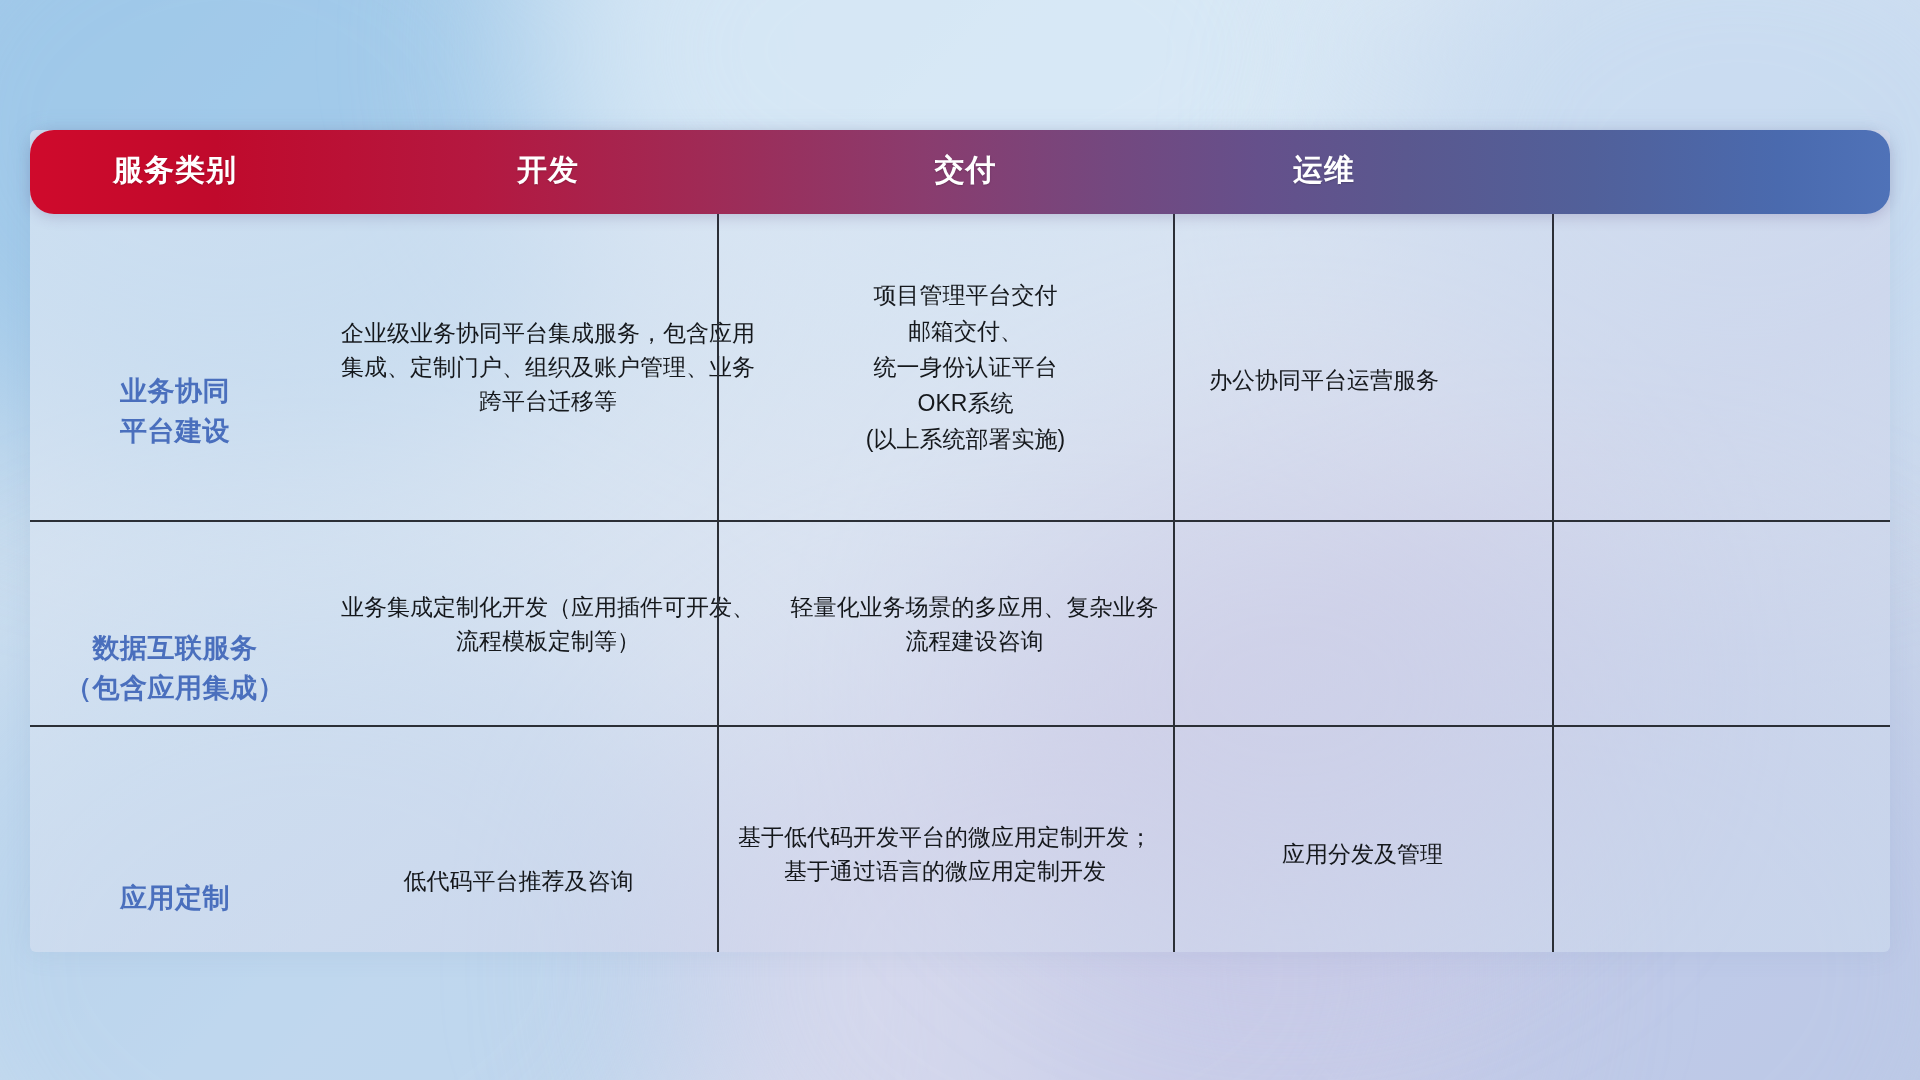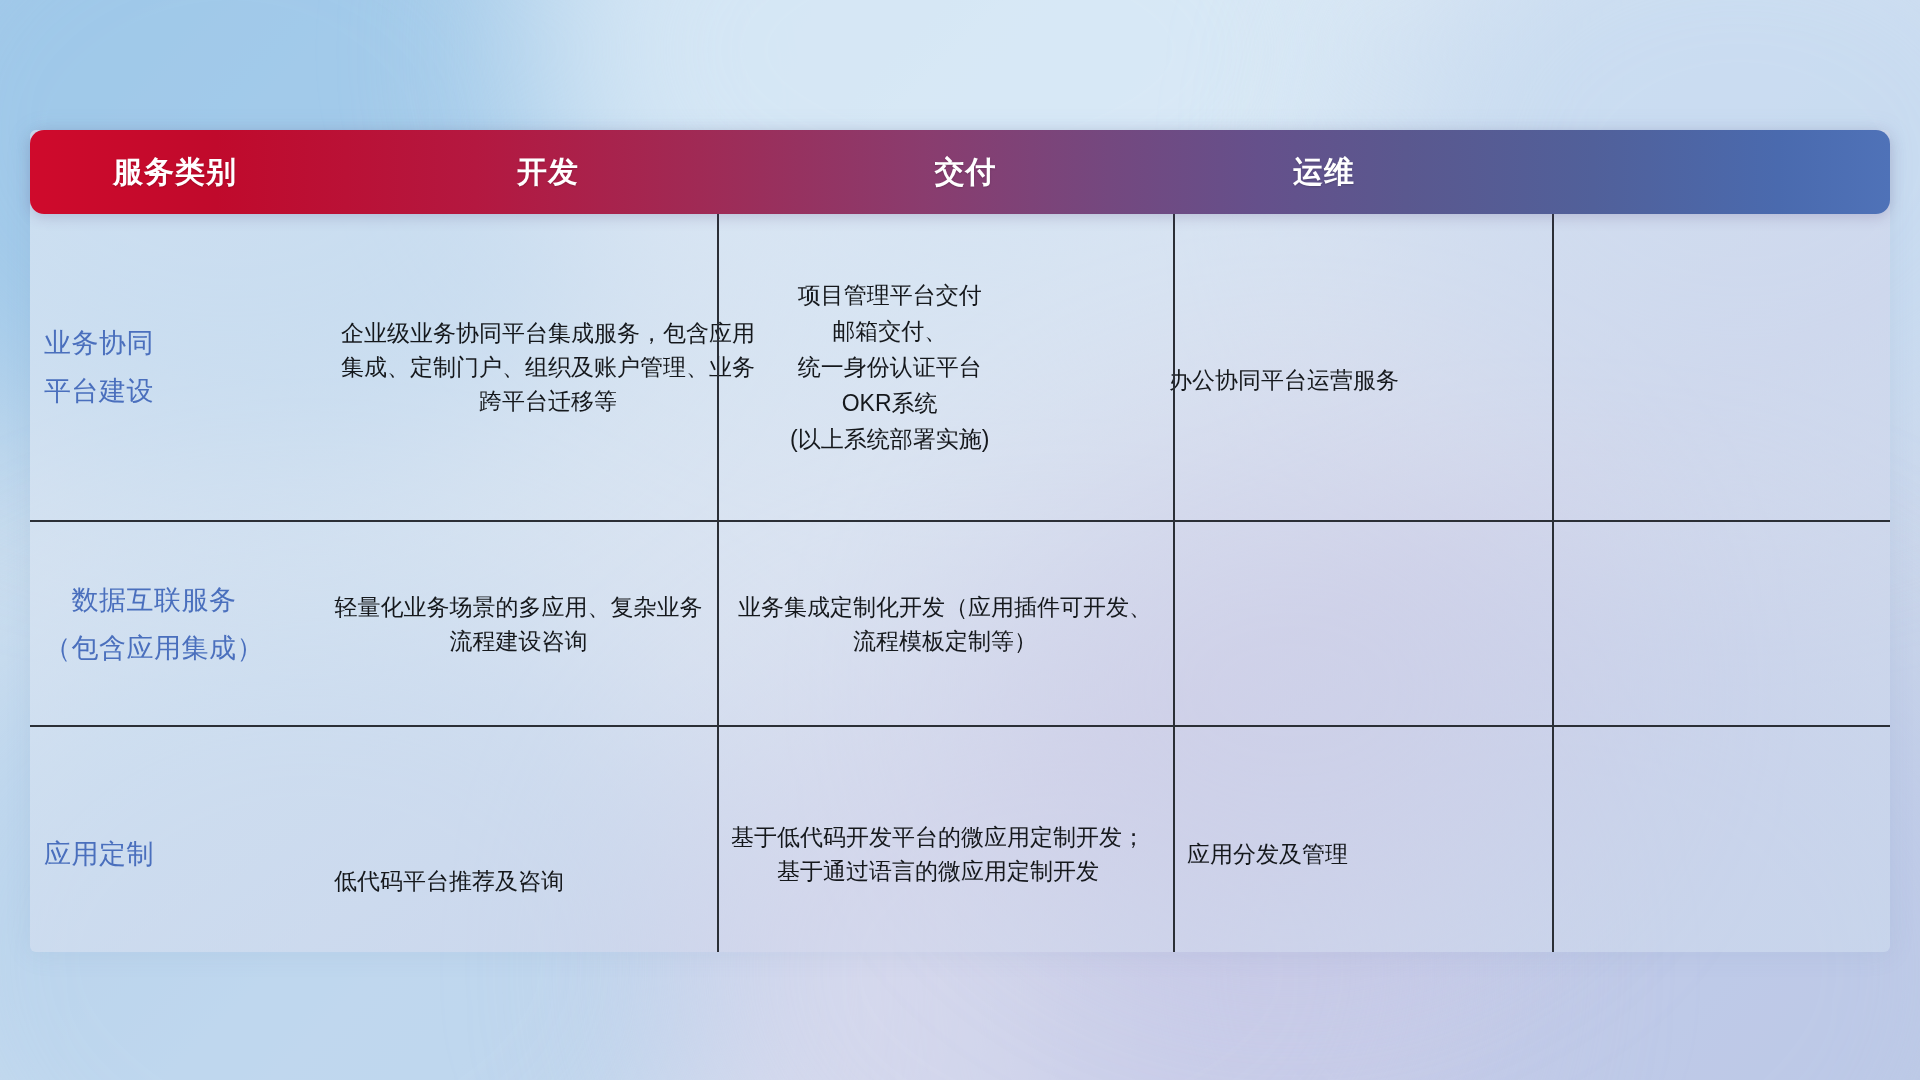--- a/index.html
+++ b/index.html
@@ -29,44 +29,45 @@
   #card{
     position:absolute;left:30px;top:130px;width:1860px;height:822px;z-index:1;
     border-radius:6px;
     background:linear-gradient(150deg,rgba(222,232,244,.72) 0%,rgba(214,226,241,.66) 35%,rgba(210,214,235,.6) 65%,rgba(206,220,238,.62) 100%);
     box-shadow:0 2px 26px rgba(110,140,180,.12);
   }
 
   
   #header{
     position:absolute;left:30px;top:130px;width:1860px;height:84px;z-index:3;
-    border-radius:14px;
+    border-radius:24px;
     background:linear-gradient(90deg,#cf0a2c 0%,#c00a2c 10%,#b41840 24%,#a02a55 36%,#8a3c6e 48%,#74487f 58%,#65508b 66%,#5a588f 74%,#51609a 84%,#4a6aae 94%,#4f72b8 100%);
     display:flex;align-items:flex-end;
     box-shadow:0 3px 14px rgba(80,60,120,.22);
+    font-family:Liberation Mono, monospace;
   }
   #header .hcell{
     color:#ffffff;font-size:30px;font-weight:bold;letter-spacing:1px;
     text-align:center;line-height:84px;
     text-shadow:0 1px 2px rgba(0,0,0,.18);
     white-space:nowrap;
   }
 
   
   #tbody{position:absolute;left:30px;top:214px;width:1860px;height:738px;z-index:2;}
   .grow{position:absolute;left:0;width:1860px;display:flex;}
   .gcell{
     box-sizing:border-box;
-    display:flex;align-items:center;
+    display:flex;align-items:center;justify-content:center;
     padding:8px 14px;
     font-size:23px;line-height:34px;color:#15181c;
     text-align:center;
   }
   .gcell.cat{
-    color:#4a6fbd;font-weight:normal;font-size:27px;line-height:48px;letter-spacing:.5px;
+    color:#4a6fbd;font-weight:bold;font-size:27px;line-height:40px;letter-spacing:.5px;margin-top:44px;
   }
   
   .vline{position:absolute;width:2px;background:#2b2f36;z-index:4;}
   
   .hline{position:absolute;left:0;width:1860px;height:2px;background:#2b2f36;z-index:4;}
 </style>
 </head>
 <body>
 
 <div id="bg">
@@ -109,25 +110,25 @@
     <div class="gcell" style="width:338px;height:331px">
       <span>办公协同平台运营服务</span>
     </div>
   </div>
 
   <div class="grow" style="top:308px;height:203px">
     <div class="gcell cat" style="width:290px;height:203px">
       <span style="white-space:pre-line">数据互联服务
 （包含应用集成）</span>
     </div>
+    <div class="gcell" style="width:456px;height:203px">
+      <span>业务集成定制化开发（应用插件可开发、流程模板定制等）</span>
+    </div>
     <div class="gcell" style="width:397px;height:203px">
       <span>轻量化业务场景的多应用、复杂业务流程建设咨询</span>
-    </div>
-    <div class="gcell" style="width:456px;height:203px">
-      <span>业务集成定制化开发（应用插件可开发、流程模板定制等）</span>
     </div>
     <div class="gcell" style="width:379px;height:203px">
       <span></span>
     </div>
     <div class="gcell" style="width:338px;height:203px">
       <span></span>
     </div>
   </div>
 
   <div class="grow" style="top:527px;height:225px">

